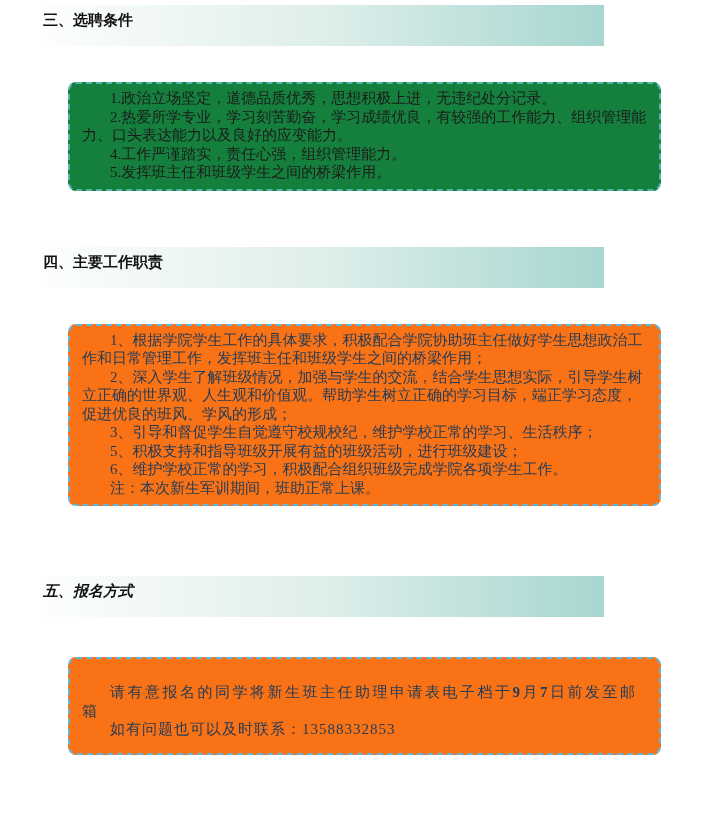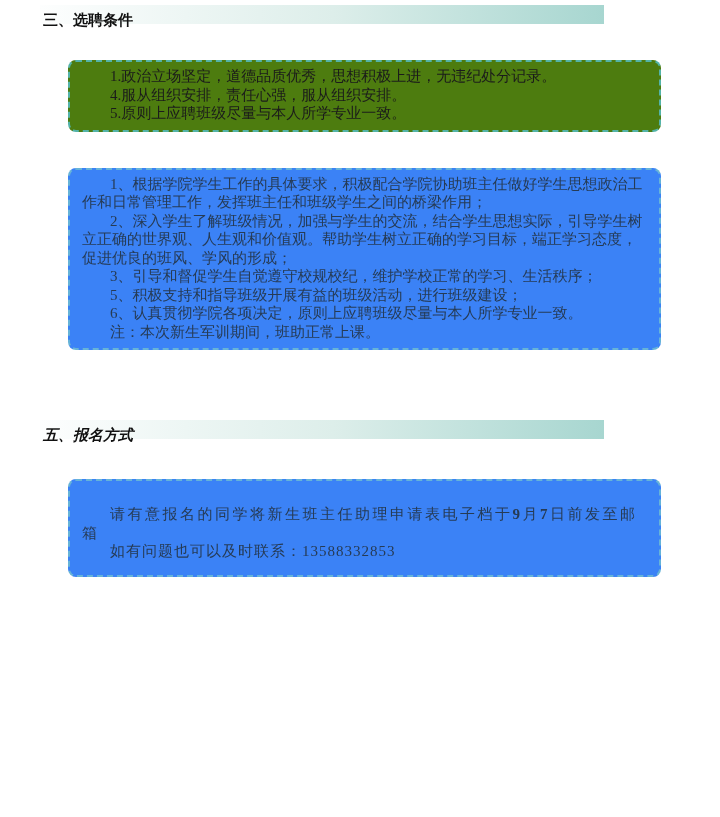--- a/index.html
+++ b/index.html
@@ -2,39 +2,39 @@
 <html><head>
 <meta charset="utf-8">
 <style>
   html,body{margin:0;padding:0;}
   body{
     width:720px;height:817px;background:#ffffff;
     font-family:"Liberation Sans","DejaVu Sans",sans-serif;
     color:#1b1b1b;overflow:hidden;
   }
   .sec-header{
-    margin:0 0 0 40px;width:564px;height:19px;line-height:29px;
+    margin:0 0 0 40px;width:564px;height:41px;line-height:29px;
     background:linear-gradient(to right,#fdfefe 0%,#ddeeea 52%,#a7d6d0 100%);
     font-size:15px;font-weight:bold;color:#111;padding-left:3px;box-sizing:border-box;
   }
   .hdr1{margin-top:5px;}
   .hdr2{margin-top:56px;}
   .hdr3{margin-top:70px;font-style:italic;}
   .box{
     margin-left:68px;width:593px;box-sizing:border-box;
     border-radius:8px;padding:5px 12px 7px 12px;
     font-size:15px;line-height:18.5px;
   }
   .box-teal{
     margin-top:36px;
-    background:#4d7c0f;border:2px dashed #53b3a8;color:#1b1b1b;
+    background:#15803d;border:2px dashed #53b3a8;color:#1b1b1b;
   }
   .box-blue{
     margin-top:36px;
-    background:#3b82f6;border:2px dashed #66b3d8;color:#263b55;
+    background:#f97316;border:2px dashed #66b3d8;color:#263b55;
   }
   .box p{margin:0;}
   .indent{text-indent:28px;}
   .num{font-family:"Liberation Serif","DejaVu Serif",serif;}
   .reg-box{margin-top:40px;padding:24px 12px 14px 12px;}
   .reg-line1{text-indent:28px;letter-spacing:2.5px;}
   .snum{font-family:"Liberation Serif","DejaVu Serif",serif;}
   .b{font-weight:bold;}
   .reg-email{font-family:"Liberation Serif","DejaVu Serif",serif;font-weight:bold;letter-spacing:0;}
   .reg-line3{text-indent:28px;letter-spacing:1px;}
@@ -43,31 +43,35 @@
 <body>
 
 <div>
 
   <div class="sec-header hdr1">
     <span>三、选聘条件</span>
   </div>
 
   <div class="box box-teal">
     <p class="indent"><span class="num">1.</span><span>政治立场坚定，道德品质优秀，思想积极上进，无违纪处分记录。</span></p>
-    <p class="indent"><span class="num">4.</span><span>服从组织安排，责任心强，服从组织安排。</span></p>
-    <p class="indent"><span class="num">5.</span><span>原则上应聘班级尽量与本人所学专业一致。</span></p>
+    <p class="indent"><span class="num">2.</span><span>热爱所学专业，学习刻苦勤奋，学习成绩优良，有较强的工作能力、组织管理能力、口头表达能力以及良好的应变能力。</span></p>
+    <p class="indent"><span class="num">4.</span><span>工作严谨踏实，责任心强，组织管理能力。</span></p>
+    <p class="indent"><span class="num">5.</span><span>发挥班主任和班级学生之间的桥梁作用。</span></p>
   </div>
 
+  <div class="sec-header hdr2">
+    <span>四、主要工作职责</span>
+  </div>
 
   <div class="box box-blue">
     <p class="indent"><span class="num">1、</span><span>根据学院学生工作的具体要求，积极配合学院协助班主任做好学生思想政治工作和日常管理工作，发挥班主任和班级学生之间的桥梁作用；</span></p>
     <p class="indent"><span class="num">2、</span><span>深入学生了解班级情况，加强与学生的交流，结合学生思想实际，引导学生树立正确的世界观、人生观和价值观。帮助学生树立正确的学习目标，端正学习态度，促进优良的班风、学风的形成；</span></p>
     <p class="indent"><span class="num">3、</span><span>引导和督促学生自觉遵守校规校纪，维护学校正常的学习、生活秩序；</span></p>
     <p class="indent"><span class="num">5、</span><span>积极支持和指导班级开展有益的班级活动，进行班级建设；</span></p>
-    <p class="indent"><span class="num">6、</span><span>认真贯彻学院各项决定，原则上应聘班级尽量与本人所学专业一致。</span></p>
+    <p class="indent"><span class="num">6、</span><span>维护学校正常的学习，积极配合组织班级完成学院各项学生工作。</span></p>
     <p class="indent"><span>注：本次新生军训期间，班助正常上课。</span></p>
   </div>
 
   <div class="sec-header hdr3">
     <span>五、报名方式</span>
   </div>
 
   <div class="box box-blue reg-box">
     <p class="reg-line1"><span>请有意报名的同学将新生班主任助理申请表电子档于</span><span class="snum b">9</span><span>月</span><span class="snum b">7</span><span>日前发至邮箱</span></p>
     <p class="reg-line3"><span>如有问题也可以及时联系：</span><span class="snum">13588332853</span></p>

